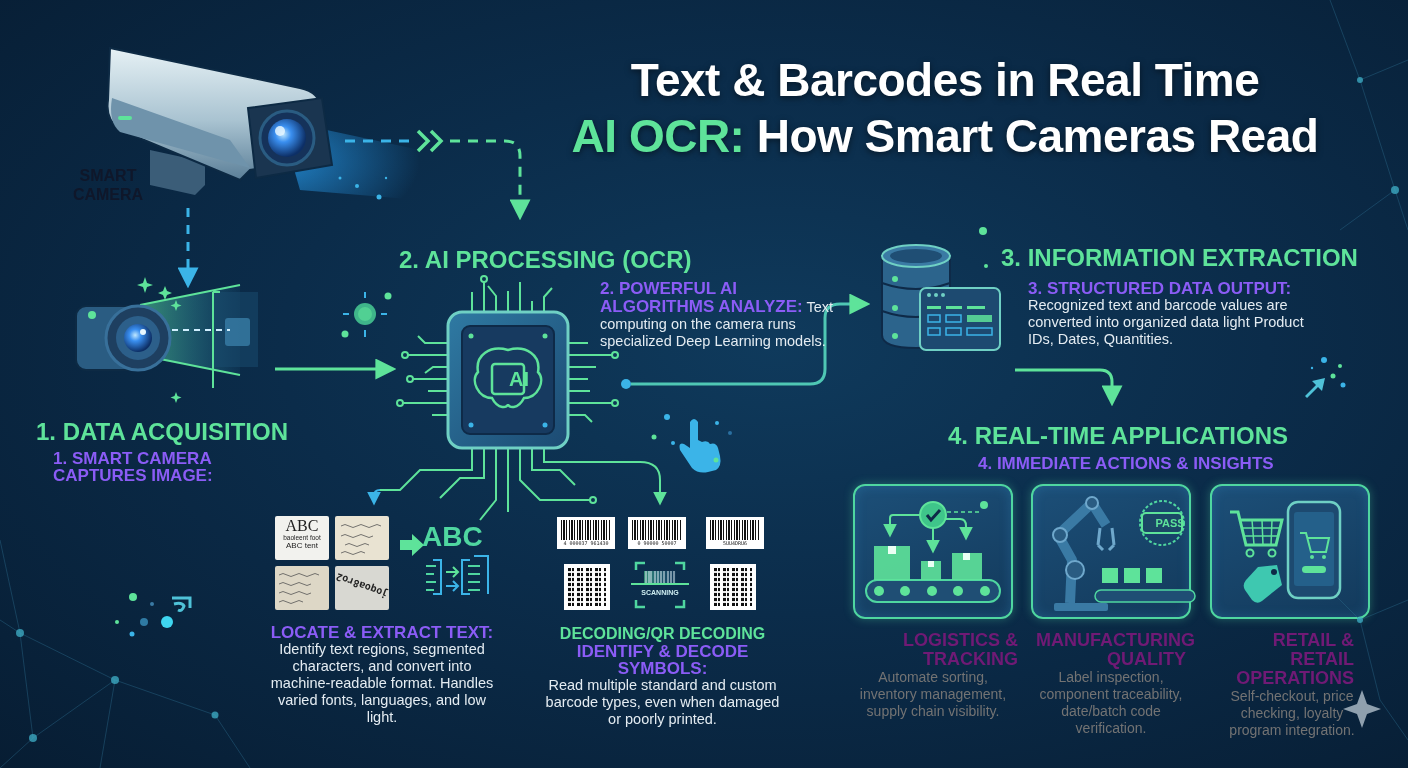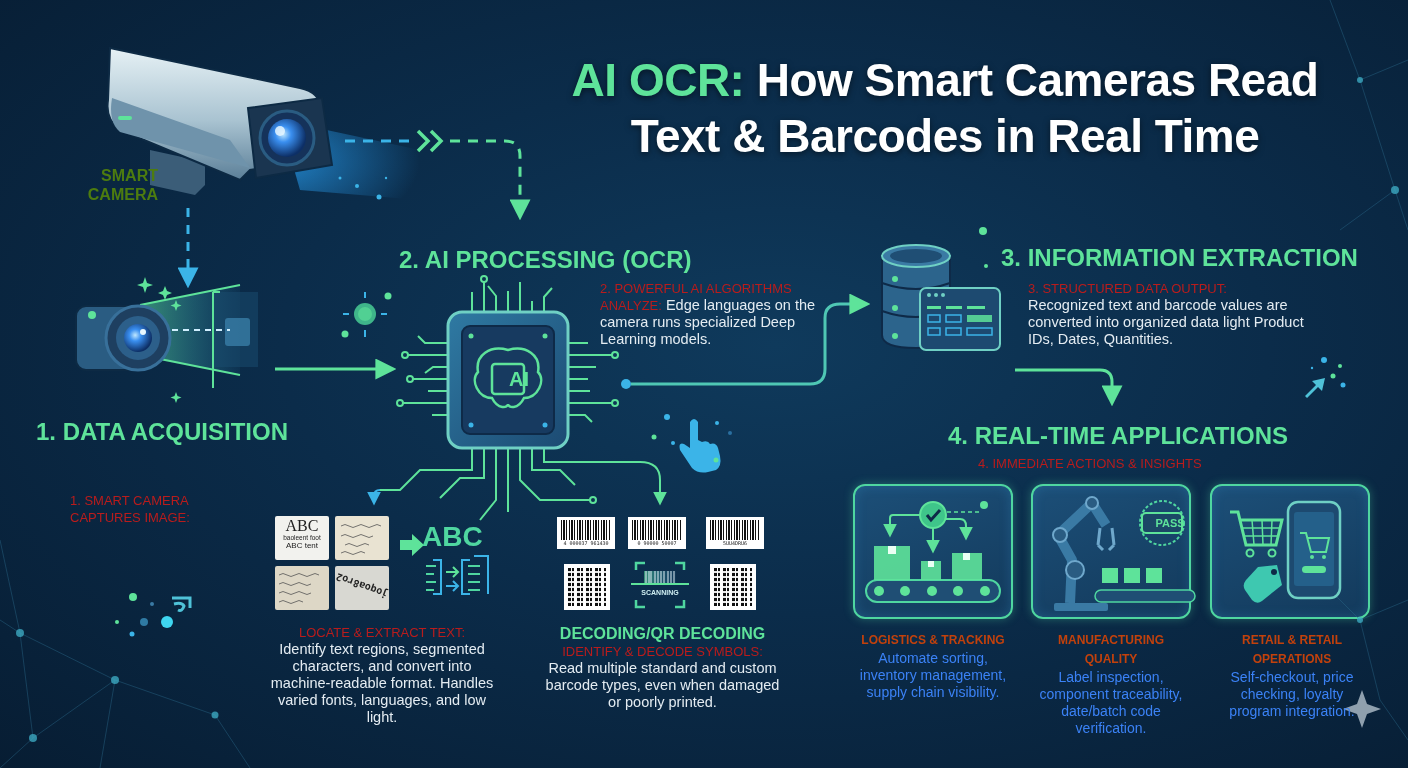--- a/index.html
+++ b/index.html
@@ -13,38 +13,38 @@
   .abs { position: absolute; }
   svg.layer { position: absolute; left: 0; top: 0; }
   .title {
     left: 505px; top: 52px; width: 880px; text-align: center;
     font-size: 46px; font-weight: 700; line-height: 56px; color: #ffffff;
     letter-spacing: -0.5px;
     text-shadow: 0 2px 6px rgba(0,0,0,0.5);
   }
   .title .accent { color: #5ee39a; }
   .cam-label {
-    left: 58px; top: 166px; width: 100px; text-align: right;
-    color: #4d7c0f; font-weight: 700; font-size: 16px; line-height: 19px;
+    left: 58px; top: 166px; width: 100px; text-align: center;
+    color: #0f172a; font-weight: 700; font-size: 16px; line-height: 19px;
   }
   .step-h {
     font-weight: 700; color: #5ee39a; font-size: 24px; line-height: 28px;
     white-space: nowrap;
   }
-  .step-sub { font-weight: 400; color: #b91c1c; font-size: 13px; line-height: 17px; }
+  .step-sub { font-weight: 700; color: #8b5cf6; font-size: 17px; line-height: 17px; }
   .step-body { color: #e4ecf2; font-size: 14.5px; line-height: 17px; }
   .center { text-align: center; }
   .card {
     position: absolute; width: 160px; height: 135px; border-radius: 12px;
     border: 2px solid #4fd6a0;
     background: linear-gradient(160deg, #1c4f78 0%, #133a5c 100%);
     box-shadow: 0 0 10px rgba(79,214,160,0.35), inset 0 0 12px rgba(60,160,220,0.25);
   }
-  .card-title { font-weight: 700; color: #c2410c; font-size: 12px; line-height: 19px; text-align: center; }
-  .card-body { color: #3b82f6; font-size: 14px; line-height: 17px; text-align: center; }
+  .card-title { font-weight: 700; color: #701a75; font-size: 18px; line-height: 19px; text-align: right; }
+  .card-body { color: #737373; font-size: 14px; line-height: 17px; text-align: center; }
   .sample {
     position: absolute; width: 54px; height: 44px; background: #f2f2ee; border-radius: 2px;
     color: #222; font-family: "Liberation Serif", serif; overflow: hidden;
   }
   .barcode {
     position: absolute; width: 58px; height: 32px; background: #ffffff; padding: 3px 4px;
   }
   .barcode .bars {
     height: 20px;
     background: repeating-linear-gradient(90deg, #111 0 1px, #fff 1px 2px, #111 2px 4px, #fff 4px 5px, #111 5px 6px, #fff 6px 8px);
@@ -338,37 +338,37 @@
     <rect x="1288" y="502" width="52" height="96" rx="10" fill="#1d4a70" stroke="#6fd0c4" stroke-width="2.5"></rect>
     <rect x="1294" y="512" width="40" height="74" rx="3" fill="#24608a"></rect>
     <path d="M1300,533 L1306,533 L1311,552 L1326,552 L1329,538 L1307,538" stroke="#5ee39a" stroke-width="2" fill="none"></path>
     <circle cx="1312" cy="557" r="2" fill="#5ee39a"></circle>
       <circle cx="1324" cy="557" r="2" fill="#5ee39a"></circle>
     <rect x="1302" y="566" width="24" height="7" rx="3.5" fill="#5ee39a"></rect>
   </g>
 </svg>
 
 <div class="abs title">
+  <div>Text &amp; Barcodes in Real Time</div>
   <div><span class="accent">AI OCR:</span><span> How Smart Cameras Read</span></div>
-  <div>Text &amp; Barcodes in Real Time</div>
 </div>
 
 <div class="abs cam-label">
   <div>SMART</div>
   <div>CAMERA</div>
 </div>
 
 <div class="abs step-h" style="left:36px; top:418px;">1. DATA ACQUISITION</div>
-<div class="abs" style="left:70px; top:450px; width:210px;margin-top:42px;">
+<div class="abs" style="left:53px; top:450px; width:210px;">
   <div class="step-sub" style="width:160px">1. SMART CAMERA CAPTURES IMAGE:</div>
 </div>
 
 <div class="abs step-h" style="left:399px; top:246px;">2. AI PROCESSING (OCR)</div>
 <div class="abs" style="left:600px; top:280px; width:240px;">
-  <div class="step-body"><span class="step-sub">2. POWERFUL AI ALGORITHMS ANALYZE:</span> <span>Edge languages on the camera runs specialized Deep Learning models.</span></div>
+  <div class="step-body"><span class="step-sub">2. POWERFUL AI ALGORITHMS ANALYZE:</span> <span>Text computing on the camera runs specialized Deep Learning models.</span></div>
 </div>
 <div class="abs" style="left:492px; top:366px; width:54px; text-align:center; color:#5ee39a; font-weight:700; font-size:20px; line-height:26px;">AI</div>
 
 <div class="abs step-h" style="left:1001px; top:244px;">3. INFORMATION EXTRACTION</div>
 <div class="abs" style="left:1028px; top:280px; width:280px;">
   <div class="step-sub">3. STRUCTURED DATA OUTPUT:</div>
   <div class="step-body">Recognized text and barcode values are converted into organized data light Product IDs, Dates, Quantities.</div>
 </div>
 
 <div class="abs step-h" style="left:948px; top:422px;">4. REAL-TIME APPLICATIONS</div>

